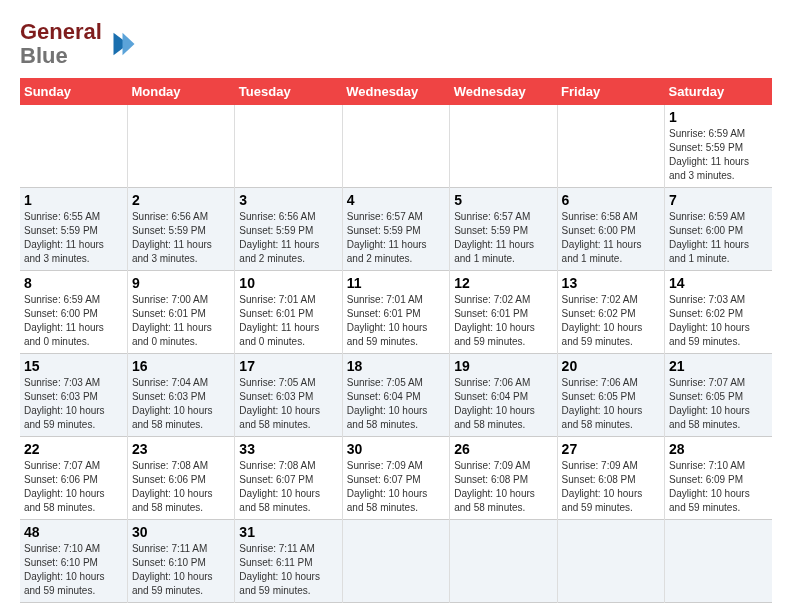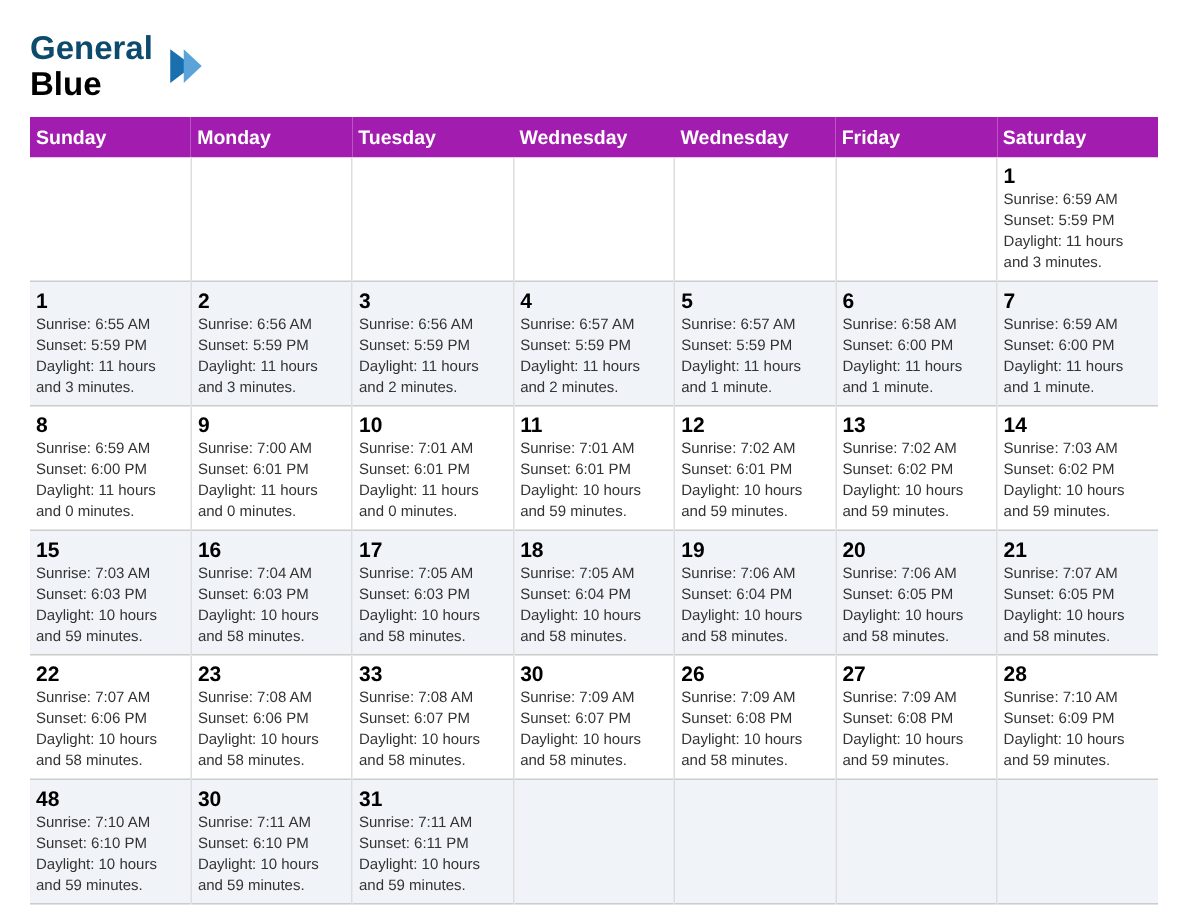--- a/index.html
+++ b/index.html
@@ -20,21 +20,21 @@
       display: flex;
       align-items: center;
     }
     .logo-text {
       font-size: 22px;
       font-weight: bold;
       color: #333;
       line-height: 1.1;
     }
     .logo-text span {
-      color: #0c4a6e;
+      color: #7f1d1d;
     }
     .logo-icon {
       width: 30px;
       height: 30px;
       margin-left: 4px;
     }
     .title-section {
       text-align: right;
     }
     .main-title {
@@ -45,21 +45,21 @@
     .subtitle {
       font-size: 16px;
       color: #555;
     }
     table {
       width: 100%;
       border-collapse: collapse;
       font-size: 11px;
     }
     thead tr th {
-      background-color: #a21caf;
+      background-color: #ef4444;
       color: white;
       padding: 6px 4px;
       text-align: left;
       font-size: 13px;
       font-weight: bold;
     }
     tbody tr {
       border-bottom: 1px solid #ccc;
     }
     tbody tr:nth-child(even) {
@@ -94,21 +94,21 @@
   </style>
 </head>
 <body>
 
 <div class="header">
   <div class="logo">
     <div>
       <div style="display:flex; align-items:center;">
         <div class="logo-text">
           <span>General</span><br>
-          <span style="color:#000000;">Blue</span>
+          <span style="color:#737373;">Blue</span>
         </div>
         <svg class="logo-icon" viewBox="0 0 40 40" xmlns="http://www.w3.org/2000/svg">
           <polygon points="10,35 30,20 10,5" fill="#1a6faf"></polygon>
           <polygon points="22,35 38,20 22,5" fill="#5ba3d9"></polygon>
         </svg>
       </div>
     </div>
   </div>
   <div class="title-section">
     <div class="main-title"></div>

